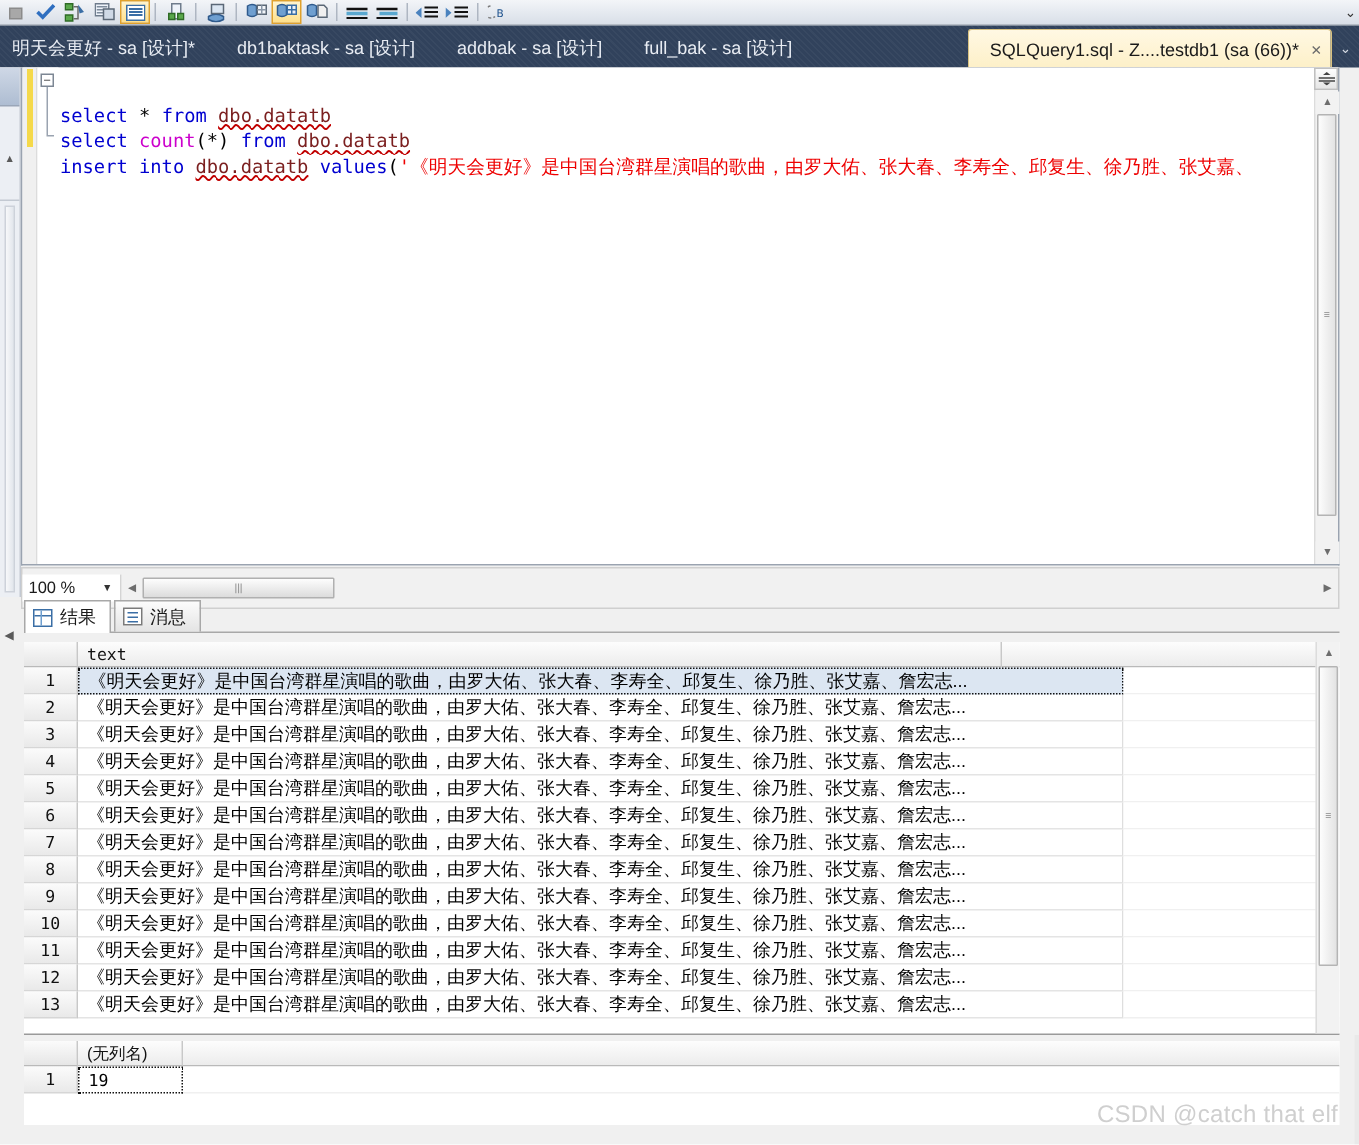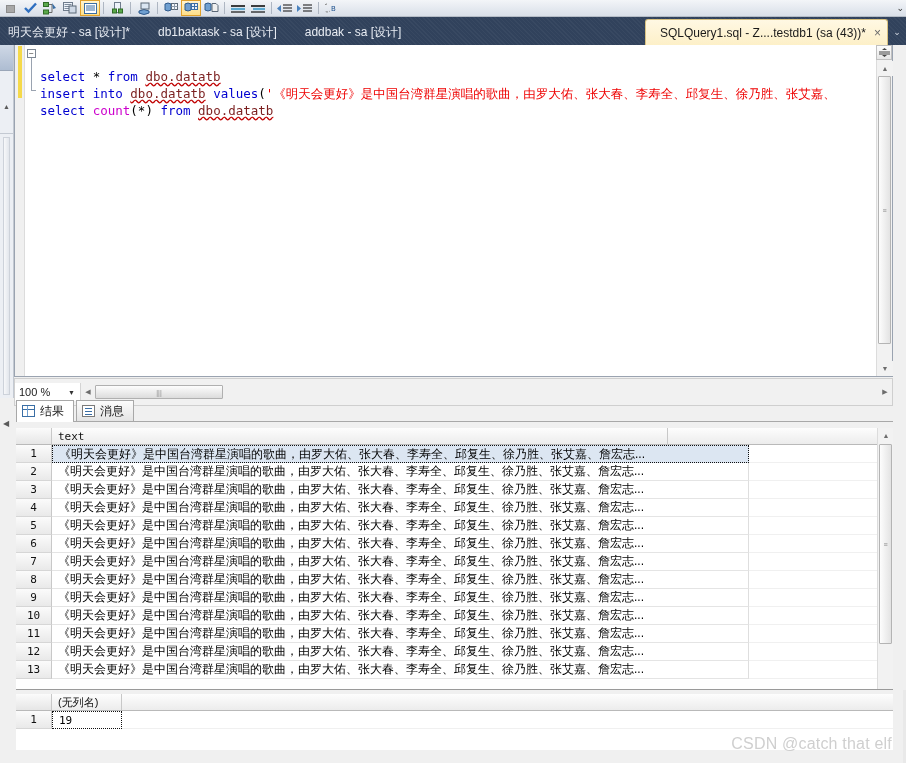--- a/index.html
+++ b/index.html
@@ -205,21 +205,21 @@
     background: linear-gradient(to bottom,#fdfdfd,#dcdcdc);
     border: 1px solid #b0b0b0;
     border-radius: 1px;
     display: flex; align-items: center; justify-content: center;
   }
 
   
   .restabs {
     position: absolute; left: 16px; top: 400px;
     width: 877px; height: 22px;
-    display: flex; align-items: center;
+    display: flex; align-items: flex-start;
     border-bottom: 1px solid #a8a8a8;
   }
   .restab {
     height: 21px; padding: 0 9px 0 5px;
     display: flex; align-items: center; gap: 5px;
     font-size: 12px; color: #1a1a1a;
     background: linear-gradient(to bottom,#fcfcfc,#e4e4e4);
     border: 1px solid #a8a8a8;
     border-bottom: none;
     margin-right: 2px;
@@ -490,22 +490,23 @@
         <text x="6" y="9" font-size="7" fill="#1a4f8c" font-family="DejaVu Sans, sans-serif">B</text>
       </svg>
     </div>
     <div class="tb-overflow">⌄</div>
   </div>
 
   <div class="tabstrip">
     <div class="tab left-edge">明天会更好 - sa [设计]*</div>
     <div class="tab">db1baktask - sa [设计]</div>
     <div class="tab">addbak - sa [设计]</div>
+    <div class="tab">full_bak - sa [设计]</div>
     <div class="tab active">
-      <span>SQLQuery1.sql - Z....testdb1 (sa (43))*</span>
+      <span>SQLQuery1.sql - Z....testdb1 (sa (66))*</span>
       <span class="tabclose">×</span>
     </div>
     <div class="tabstrip-menu">⌄</div>
   </div>
 
   <div class="left-dock">
     <div class="left-dock-tab"></div>
     <div class="left-dock-arrow">▲</div>
     <div class="left-dock-line"></div>
     <div class="left-dock-rail"></div>
@@ -523,24 +524,24 @@
         <div class="outline-box">−</div>
         <div class="outline-line"></div>
         <div class="outline-foot"></div>
       </div>
 
       <div class="code-area">
         <div class="code-line">
           <span class="kw">select</span><span class="plain"> </span><span class="plain">*</span><span class="plain"> </span><span class="kw">from</span><span class="plain">  </span><span class="obj">dbo.datatb</span>
         </div>
         <div class="code-line">
+          <span class="kw">select</span><span class="plain"> </span><span class="fn">count</span><span class="plain">(*)</span><span class="plain"> </span><span class="kw">from</span><span class="plain">  </span><span class="obj">dbo.datatb</span>
+        </div>
+        <div class="code-line">
           <span class="kw">insert</span><span class="plain"> </span><span class="kw">into</span><span class="plain"> </span><span class="obj">dbo.datatb</span><span class="plain"> </span><span class="kw">values</span><span class="plain">(</span><span class="str">'《明天会更好》是中国台湾群星演唱的歌曲，由罗大佑、张大春、李寿全、邱复生、徐乃胜、张艾嘉、</span>
-        </div>
-        <div class="code-line">
-          <span class="kw">select</span><span class="plain"> </span><span class="fn">count</span><span class="plain">(*)</span><span class="plain"> </span><span class="kw">from</span><span class="plain">  </span><span class="obj">dbo.datatb</span>
         </div>
       </div>
 
       <div class="ed-vscroll">
         <div class="split-handle">
           <svg width="11" height="9" viewBox="0 0 11 9">
             <path d="M5.5 0 L8 2 H3 Z" fill="#444"></path>
             <path d="M0 4 h11" stroke="#444"></path>
             <path d="M0 6 h11" stroke="#444"></path>
             <path d="M5.5 9 L8 7 H3 Z" fill="#444"></path>

